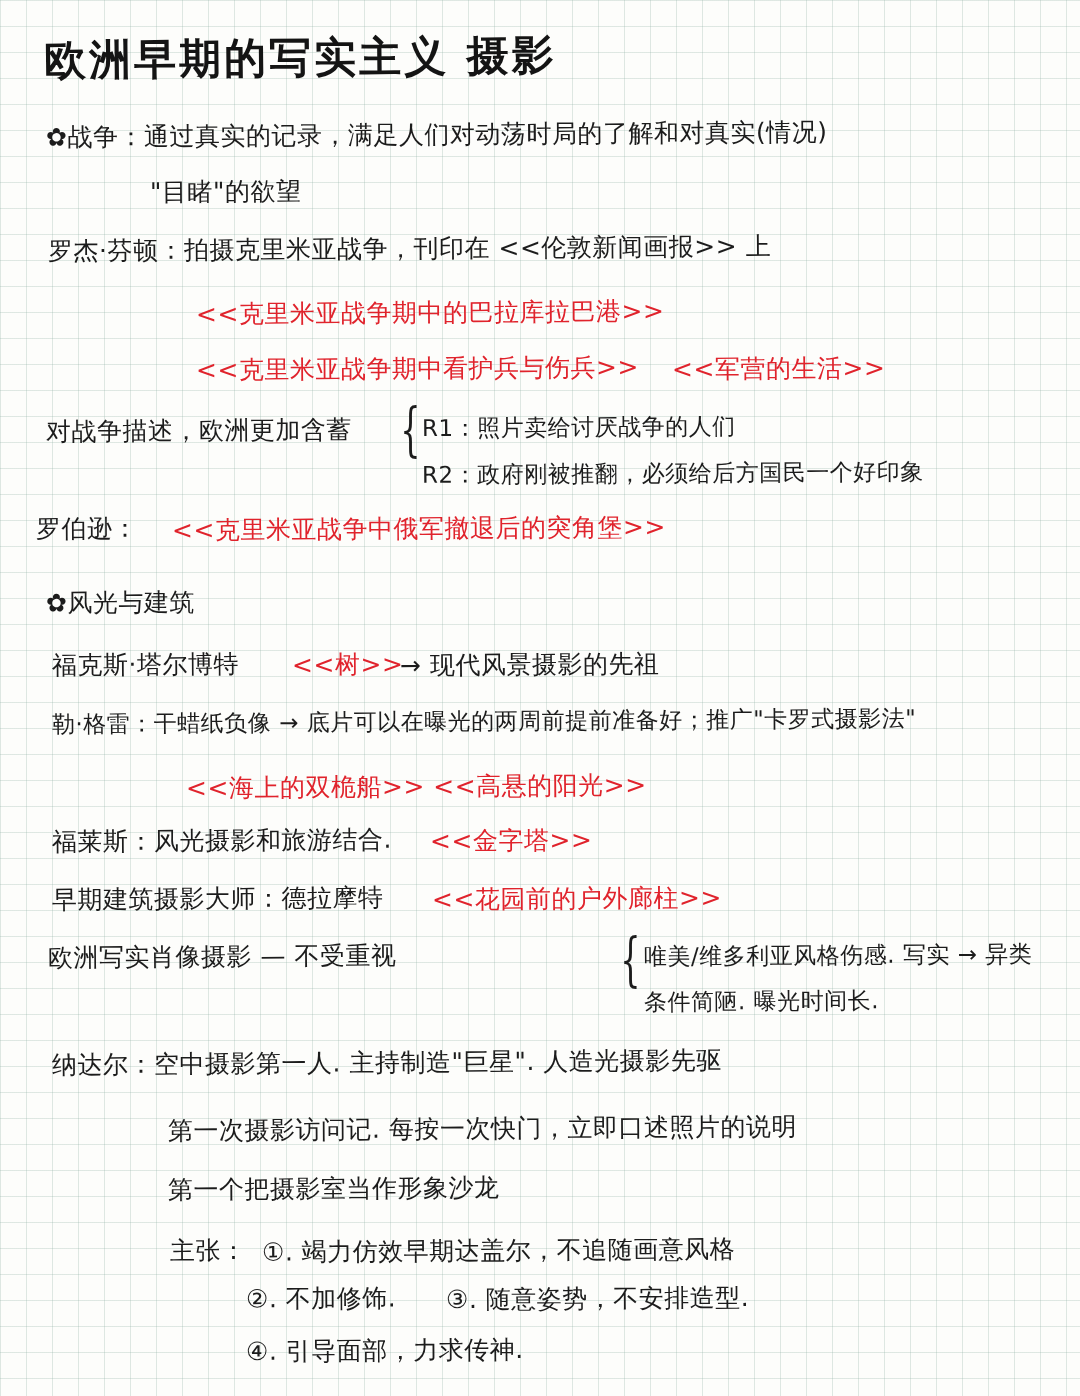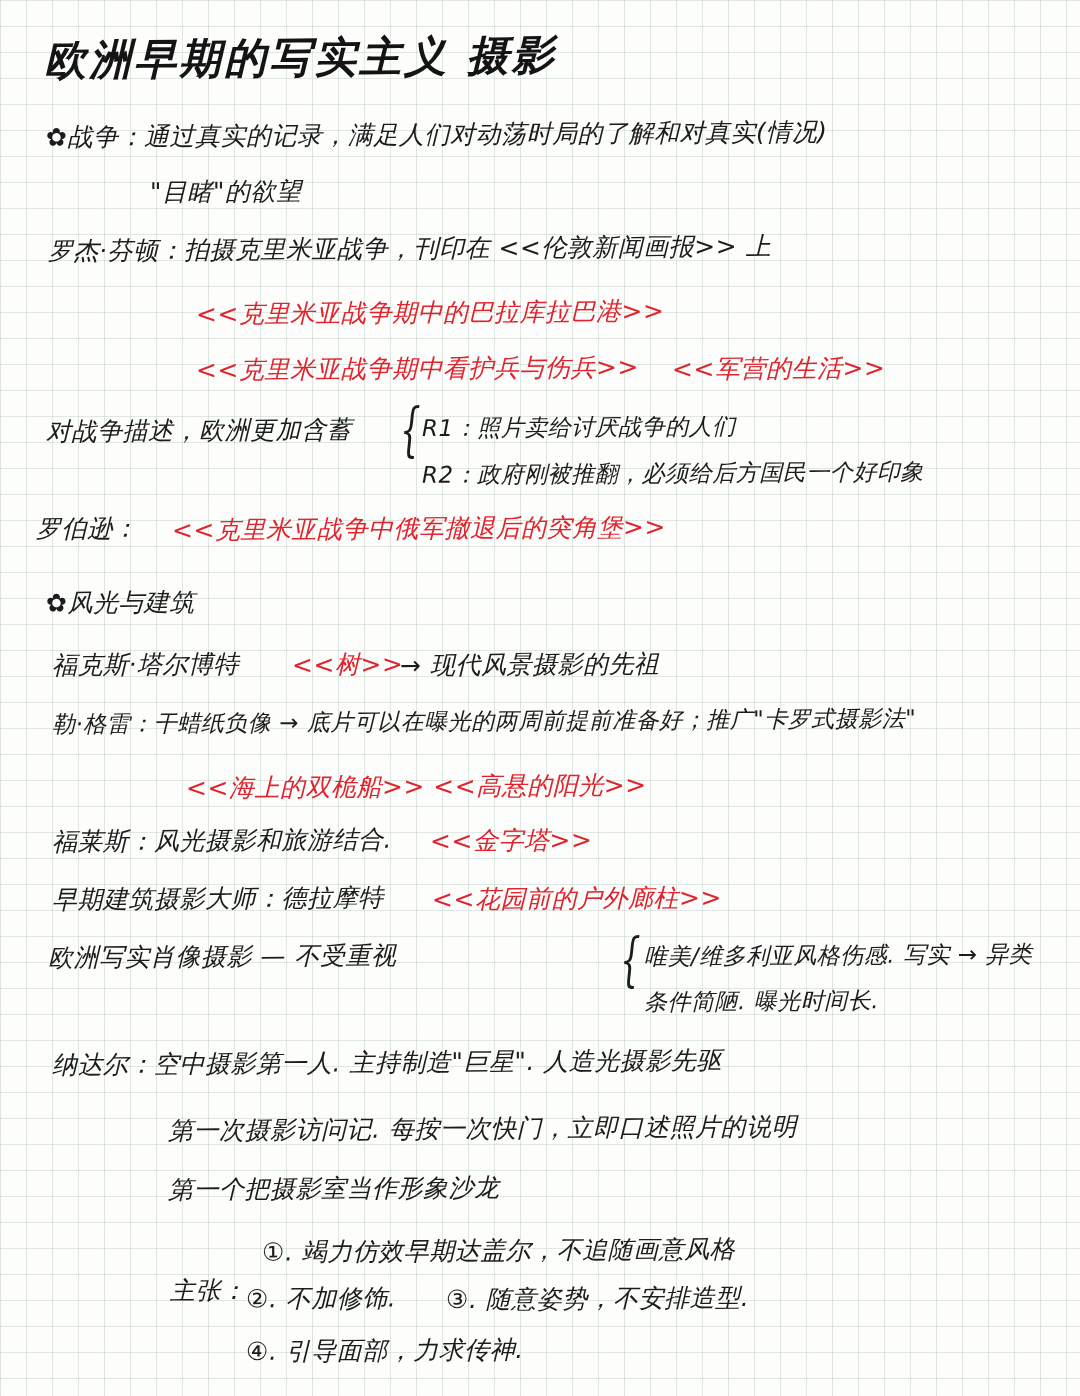--- a/index.html
+++ b/index.html
@@ -13,21 +13,20 @@
   #page {
     position: relative;
     width: 1080px;
     height: 1396px;
     background-color: #fdfdfb;
     background-image:
       linear-gradient(to right, rgba(150,180,170,0.30) 1px, transparent 1px),
       linear-gradient(to bottom, rgba(150,180,170,0.30) 1px, transparent 1px);
     background-size: 26px 26px;
     overflow: hidden;
-    font-style: italic;
   }
   .line {
     position: absolute;
     white-space: nowrap;
     color: #1c1c1c;
     font-family: "DejaVu Sans", sans-serif;
     letter-spacing: 0.5px;
   }
   .title {
     font-size: 42px;
@@ -109,21 +108,21 @@
   <div class="line body-text sm" style="left:644px; top:940px;">唯美/维多利亚风格伤感. 写实 → 异类</div>
 
   <div class="line body-text sm" style="left:644px; top:986px;">条件简陋. 曝光时间长.</div>
 
   <div class="line body-text" style="left:52px; top:1046px;">纳达尔：空中摄影第一人. 主持制造"巨星". 人造光摄影先驱</div>
 
   <div class="line body-text" style="left:168px; top:1112px;">第一次摄影访问记. 每按一次快门，立即口述照片的说明</div>
 
   <div class="line body-text" style="left:168px; top:1172px;">第一个把摄影室当作形象沙龙</div>
 
-  <div class="line body-text" style="left:170px; top:1234px;margin-top:40px;">主张：</div>
+  <div class="line body-text" style="left:170px; top:1234px;">主张：</div>
 
   <div class="line body-text" style="left:262px; top:1234px;">①. 竭力仿效早期达盖尔，不追随画意风格</div>
 
   <div class="line body-text" style="left:246px; top:1282px;">②. 不加修饰.</div>
 
   <div class="line body-text" style="left:446px; top:1282px;">③. 随意姿势，不安排造型.</div>
 
   <div class="line body-text" style="left:246px; top:1334px;">④. 引导面部，力求传神.</div>
 
 </div>

